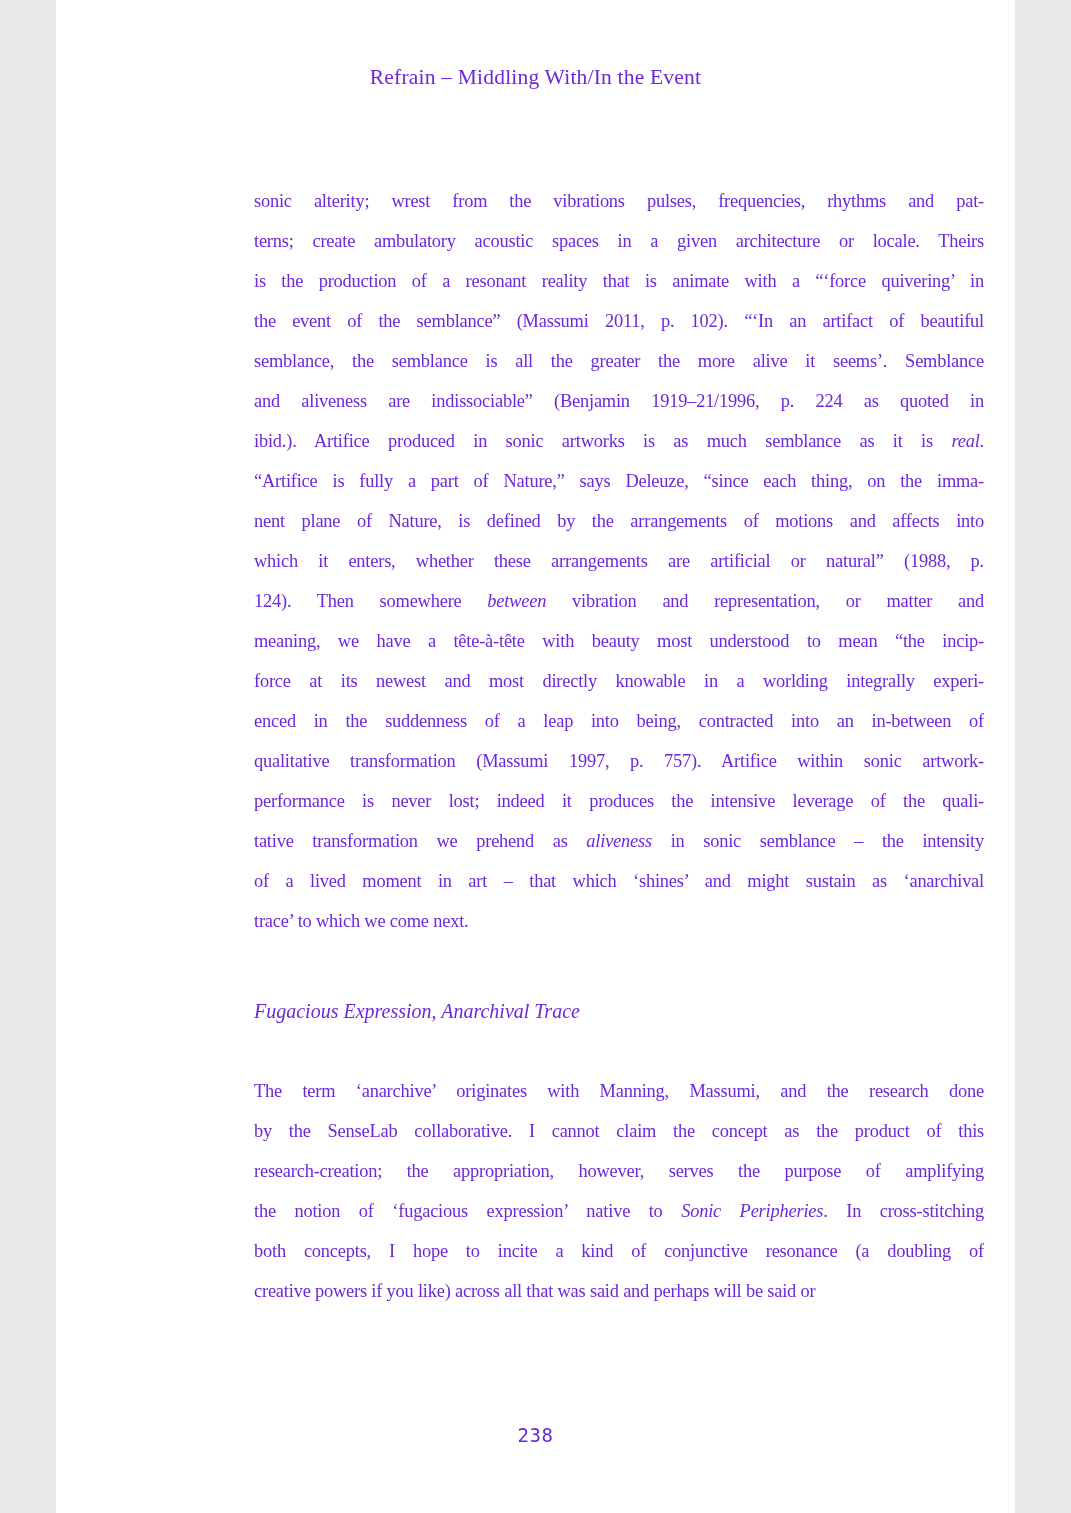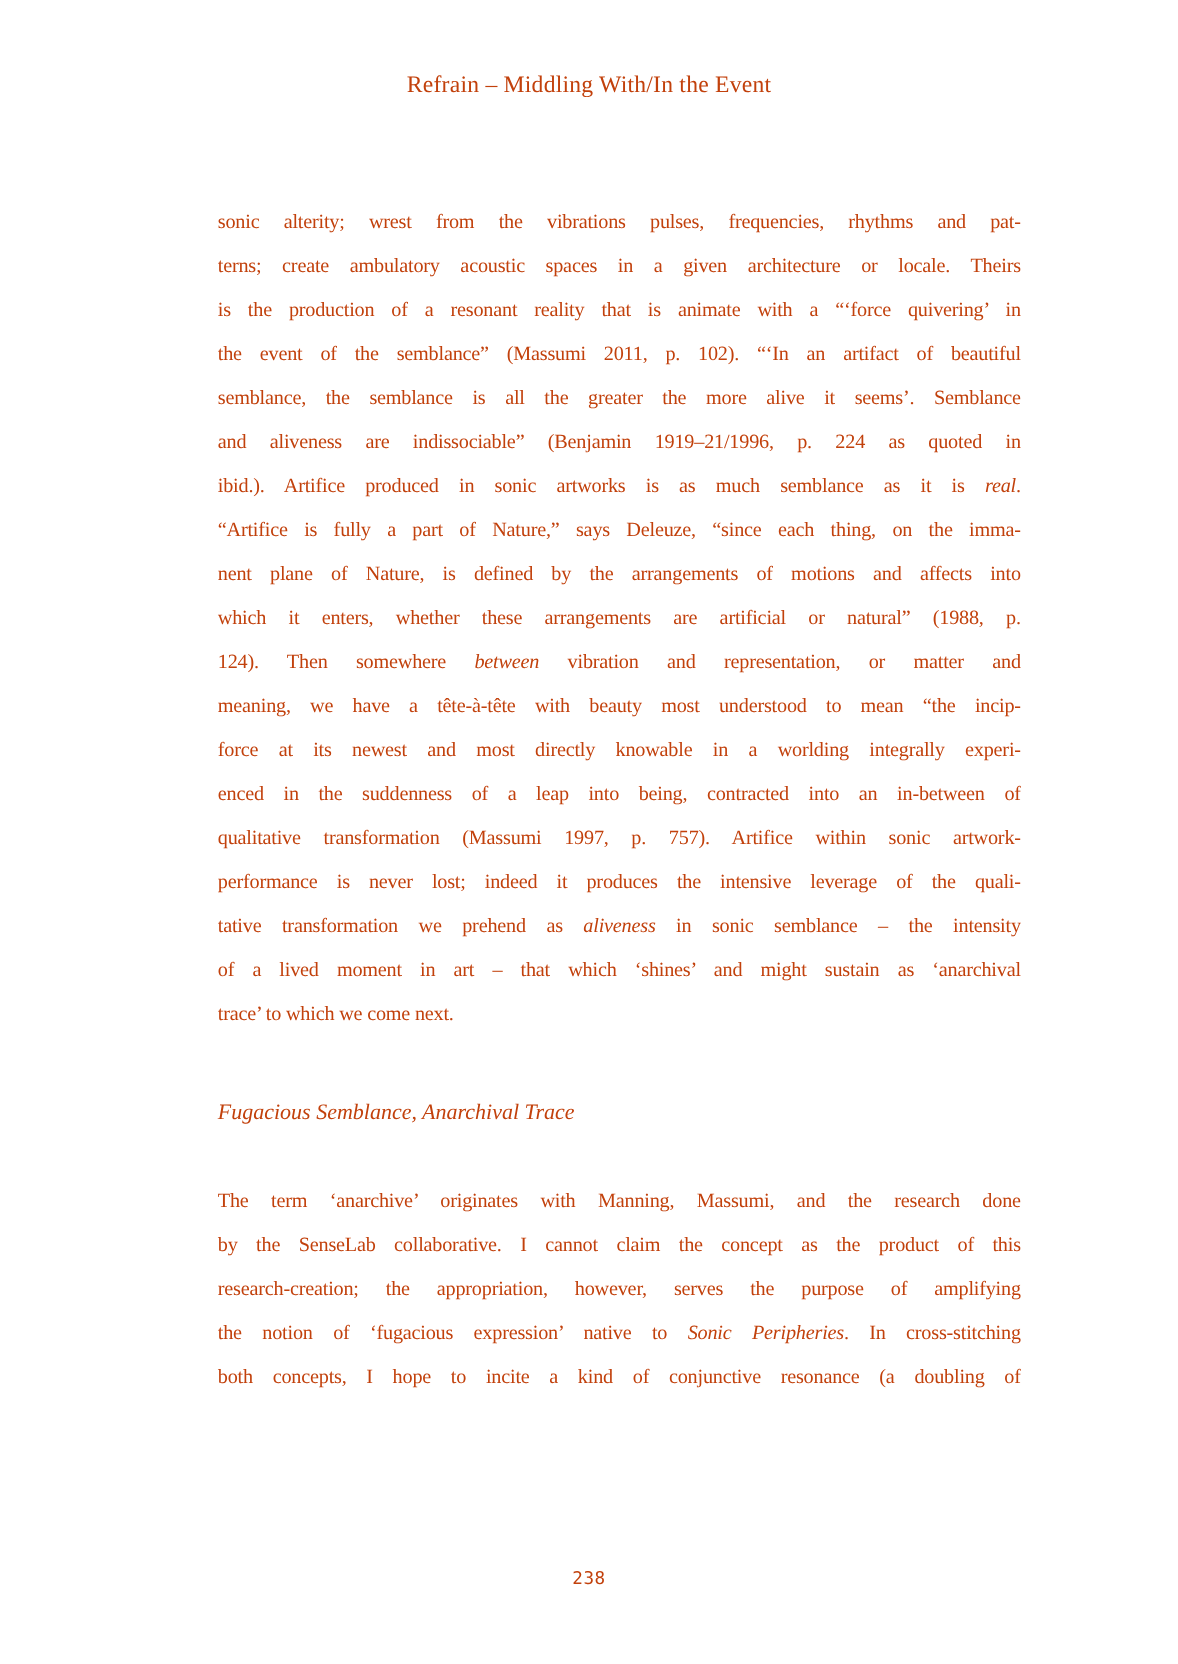--- a/index.html
+++ b/index.html
@@ -2,25 +2,25 @@
 <html><head>
 <meta charset="utf-8">
 <style>
   html, body {
     margin: 0;
     padding: 0;
     background: #e8e8e8;
   }
   .page {
     position: relative;
-    width: 1071px;
+    width: 959px;
     height: 1513px;
     margin: 0 auto;
     background: #ffffff;
-    color: #c2410c;
+    color: #6d28d9;
     font-family: "Liberation Serif", serif;
     overflow: hidden;
   }
   .running-header {
     position: absolute;
     top: 63px;
     left: 0;
     width: 100%;
     text-align: center;
     font-size: 21.5px;
@@ -56,21 +56,21 @@
     line-height: 40px;
     letter-spacing: 0;
   }
   .page-number {
     position: absolute;
     top: 1424px;
     left: 0;
     width: 100%;
     text-align: center;
     font-family: "DejaVu Sans Mono", monospace;
-    font-size: 16px;
+    font-size: 19px;
     line-height: 22px;
     letter-spacing: 0.5px;
   }
 </style>
 </head>
 <body>
 
 <div class="page">
 
   <div class="running-header">Refrain – Middling With/In the Event</div>
@@ -92,27 +92,28 @@
         <div class="pline">meaning, we have a tête-à-tête with beauty most understood to mean “the incip-</div>
         <div class="pline">force at its newest and most directly knowable in a worlding integrally experi-</div>
         <div class="pline">enced in the suddenness of a leap into being, contracted into an in-between of</div>
         <div class="pline">qualitative transformation (Massumi 1997, p. 757). Artifice within sonic artwork-</div>
         <div class="pline">performance is never lost; indeed it produces the intensive leverage of the quali-</div>
         <div class="pline">tative transformation we prehend as <em>aliveness</em> in sonic semblance – the intensity</div>
         <div class="pline">of a lived moment in art – that which ‘shines’ and might sustain as ‘anarchival</div>
         <div class="pline pline-last">trace’ to which we come next.</div>
       </div>
 
-    <h2 class="section-heading">Fugacious Semblance, Anarchival Trace</h2>
+    <h2 class="section-heading">Fugacious Expression, Anarchival Trace</h2>
 
     <div class="para">
         <div class="pline">The term ‘anarchive’ originates with Manning, Massumi, and the research done</div>
         <div class="pline">by the SenseLab collaborative. I cannot claim the concept as the product of this</div>
         <div class="pline">research-creation; the appropriation, however, serves the purpose of amplifying</div>
         <div class="pline">the notion of ‘fugacious expression’ native to <em>Sonic Peripheries</em>. In cross-stitching</div>
         <div class="pline">both concepts, I hope to incite a kind of conjunctive resonance (a doubling of</div>
+        <div class="pline pline-last">creative powers if you like) across all that was said and perhaps will be said or</div>
       </div>
 
   </div>
 
   <div class="page-number">238</div>
 
 </div>
 
 </body></html>

